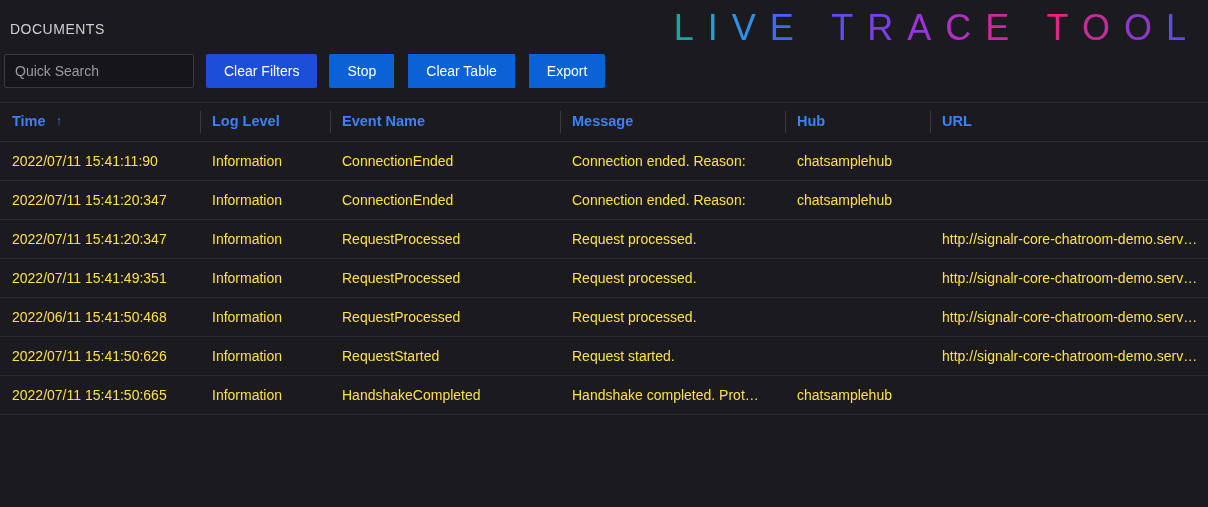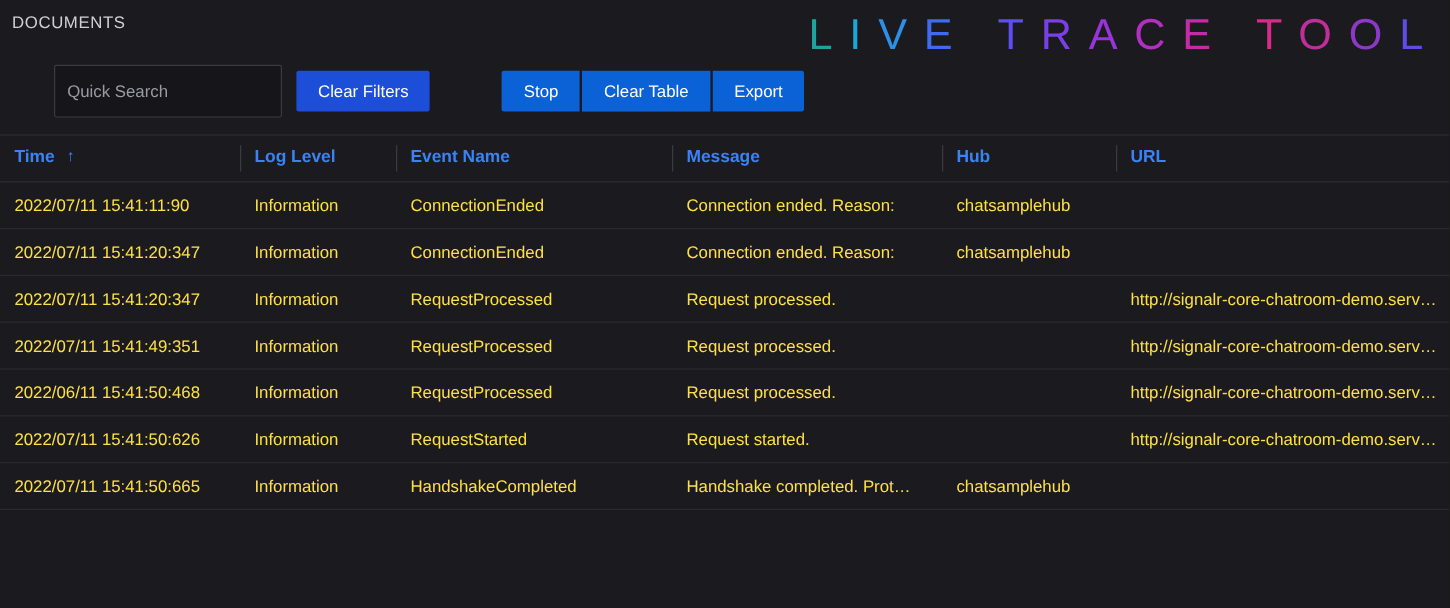--- a/index.html
+++ b/index.html
@@ -7,21 +7,21 @@
     width: 1208px;
     height: 507px;
     overflow: hidden;
     background: #1b1b1f;
     font-family: "Segoe UI", Arial, sans-serif;
     color: #e6e6e6;
     font-size: 14px;
   }
   .topbar {
     display: flex;
-    align-items: flex-start;
+    align-items: center;
     justify-content: space-between;
     padding: 8px 8px 0 8px;
     height: 48px;
   }
   .page-title {
     font-size: 14px;
     letter-spacing: 0.5px;
     color: #d0d0d4;
     padding-top: 2px;
     padding-left: 2px;
@@ -35,46 +35,45 @@
   }
   .brand span { font-weight: 300; }
   .toolbar {
     display: flex;
     gap: 12px;
     padding: 6px 4px 14px 4px;
     align-items: center;
   }
   .search {
     width: 190px;
-    height: 44px;
+    height: 34px;
     background: #16161a;
     border: 1px solid #3a3a42;
     color: #c8c8cc;
     padding: 6px 10px;
     border-radius: 2px;
     font-size: 14px;
     outline: none;
-    margin-left: 41px;
   }
   .search::placeholder { color: #9a9aa2; }
   .btn {
     height: 34px;
     padding: 0 18px;
     border: none;
     border-radius: 2px;
     font-size: 14px;
     color: #fff;
     cursor: pointer;
     display: inline-flex;
     align-items: center;
     justify-content: center;
   }
   .btn-dark { background: #1d4ed8; }
   .btn-blue { background: #0b61d6; }
-  .btn-group { display: flex; gap: 2px; margin-left: 48px; }
+  .btn-group { display: flex; gap: 14px; }
   .btn-group .btn-blue:first-child { border-radius: 2px 0 0 2px; }
   .btn-group .btn-blue:last-child  { border-radius: 0 2px 2px 0; }
   .btn-group .btn-blue:not(:first-child):not(:last-child) { border-radius: 0; }
 
   .table-wrap { width: 100%; }
   table { width: 100%; border-collapse: collapse; table-layout: fixed; }
   thead th {
     text-align: left;
     font-weight: 600;
     font-size: 14.5px;

